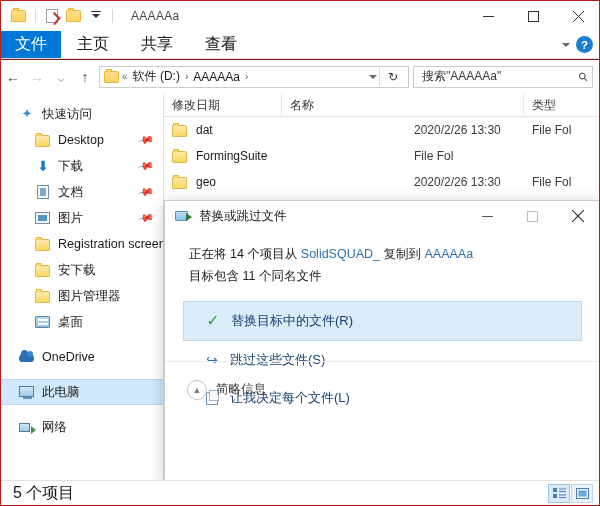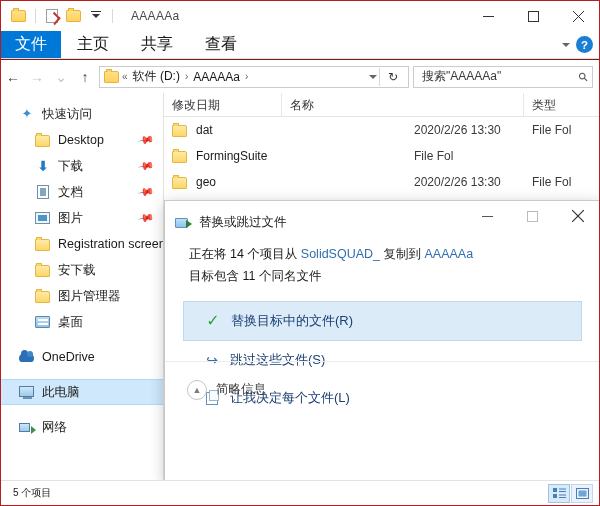--- a/index.html
+++ b/index.html
@@ -499,21 +499,21 @@
     left: 0; bottom: 0;
     width: 600px; height: 25px;
     background: #ffffff;
     border-top: 1px solid #e2e2e2;
     display: flex;
     align-items: center;
     box-sizing: border-box;
   }
   .status-text {
     padding-left: 12px;
-    font-size: 10px;
+    font-size: 16px;
     color: #1a1a1a;
   }
   .view-toggles {
     margin-left: auto;
     display: flex;
     align-items: center;
     gap: 1px;
     padding-right: 8px;
   }
   .vt {
@@ -534,21 +534,21 @@
     width: 437px; height: 283px;
     background: #ffffff;
     border: 1px solid #c9c9c9;
     box-shadow: 0 3px 14px rgba(0,0,0,0.22);
     box-sizing: border-box;
     overflow: hidden;
   }
   .dlg-title {
     height: 30px;
     display: flex;
-    align-items: flex-end;
+    align-items: center;
     background: #ffffff;
     box-sizing: border-box;
   }
   .dlg-ico {
     width: 16px; height: 16px;
     margin-left: 10px;
     margin-right: 8px;
     position: relative;
     flex: none;
   }

